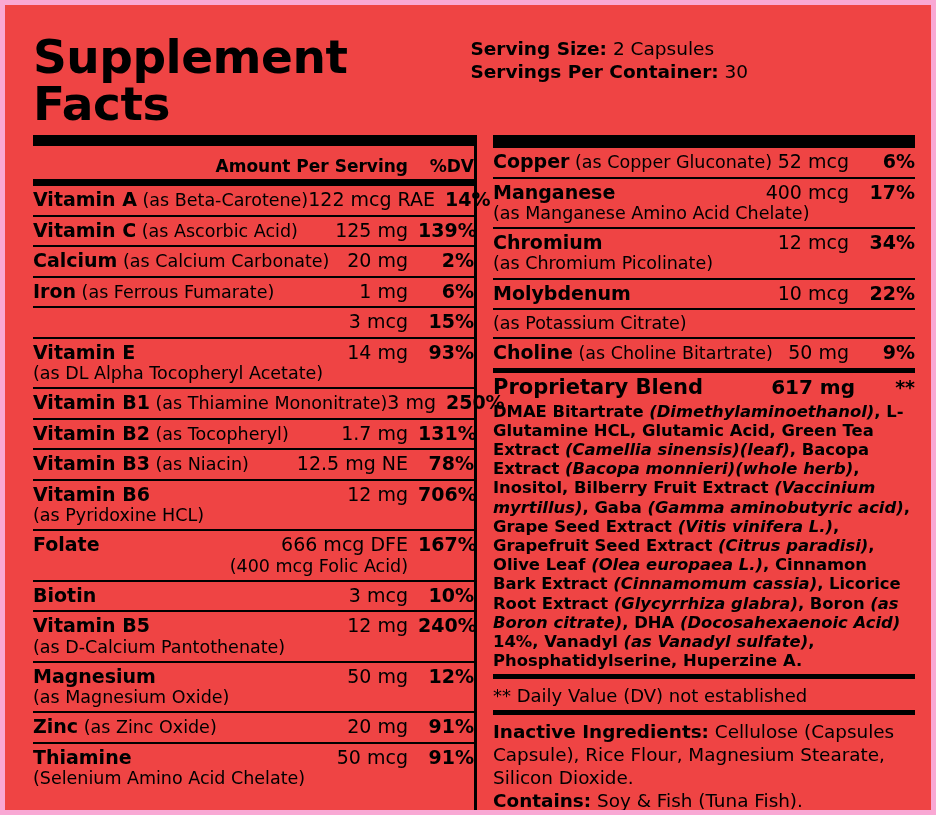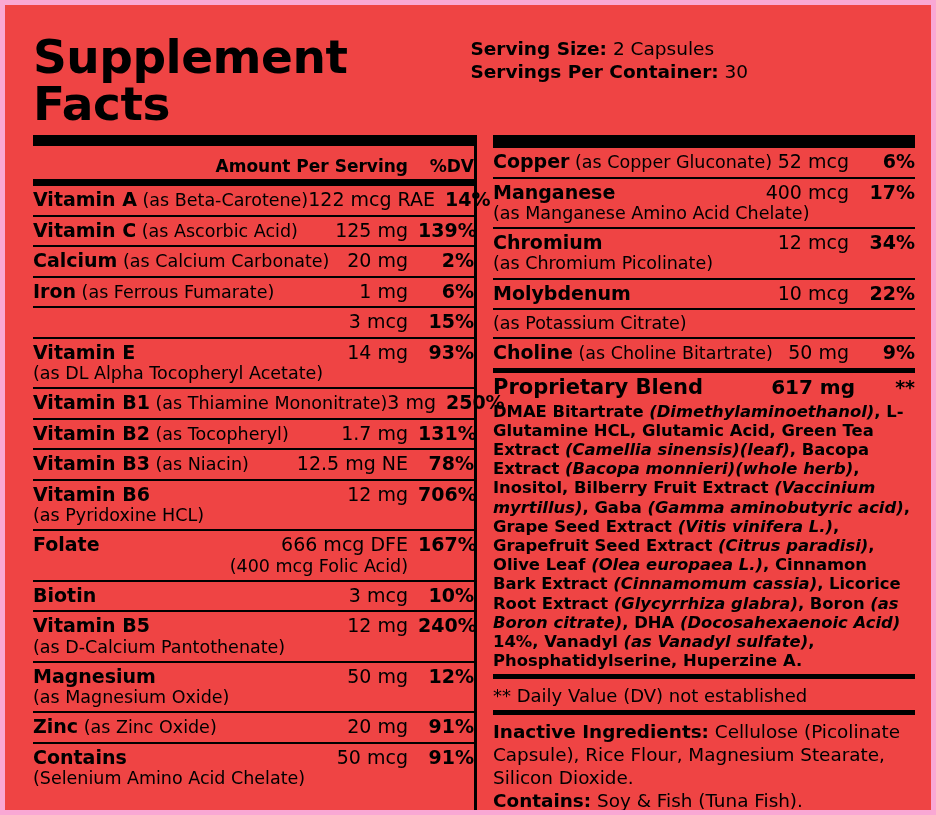--- a/index.html
+++ b/index.html
@@ -302,21 +302,21 @@
             <div class="row">
               <div class="rline">
                 <span class="nm">Zinc<span class="sub"> (as Zinc Oxide)</span></span>
                 <span class="spacer"></span>
                 <span class="amt">20 mg</span>
                 <span class="dv">91%</span>
               </div>
             </div>
             <div class="row">
               <div class="rline">
-                <span class="nm">Contains</span>
+                <span class="nm">Thiamine</span>
                 <span class="spacer"></span>
                 <span class="amt">50 mcg</span>
                 <span class="dv">91%</span>
               </div>
               <div class="sub2">(Selenium Amino Acid Chelate)</div>
             </div>
           </div>
       </div>
 
       <div class="col-right">
@@ -376,21 +376,21 @@
           <span class="amt">617 mg</span>
           <span class="dv">**</span>
         </div>
         <div class="blend-body" id="blend-body">DMAE Bitartrate <i>(Dimethylaminoethanol)</i>, L-Glutamine HCL, Glutamic Acid, Green Tea Extract <i>(Camellia sinensis)(leaf)</i>, Bacopa Extract <i>(Bacopa monnieri)(whole herb)</i>, Inositol, Bilberry Fruit Extract <i>(Vaccinium myrtillus)</i>, Gaba <i>(Gamma aminobutyric acid)</i>, Grape Seed Extract <i>(Vitis vinifera L.)</i>, Grapefruit Seed Extract <i>(Citrus paradisi)</i>, Olive Leaf <i>(Olea europaea L.)</i>, Cinnamon Bark Extract <i>(Cinnamomum cassia)</i>, Licorice Root Extract <i>(Glycyrrhiza glabra)</i>, Boron <i>(as Boron citrate)</i>, DHA <i>(Docosahexaenoic Acid)</i> 14%, Vanadyl <i>(as Vanadyl sulfate)</i>, Phosphatidylserine, Huperzine A.</div>
 
         <div class="rule-med"></div>
         <div class="dv-note">** Daily Value (DV) not established</div>
         <div class="rule-med"></div>
         <div class="inactive">
           <div>
-            <b>Inactive Ingredients:</b><span> Cellulose (Picolinate Capsule), Rice Flour, Magnesium Stearate, Silicon Dioxide.</span>
+            <b>Inactive Ingredients:</b><span> Cellulose (Capsules Capsule), Rice Flour, Magnesium Stearate, Silicon Dioxide.</span>
           </div>
           <div>
             <b>Contains:</b><span> Soy &amp; Fish (Tuna Fish).</span>
           </div>
         </div>
       </div>
 
     </div>
   </div>
 </div>

